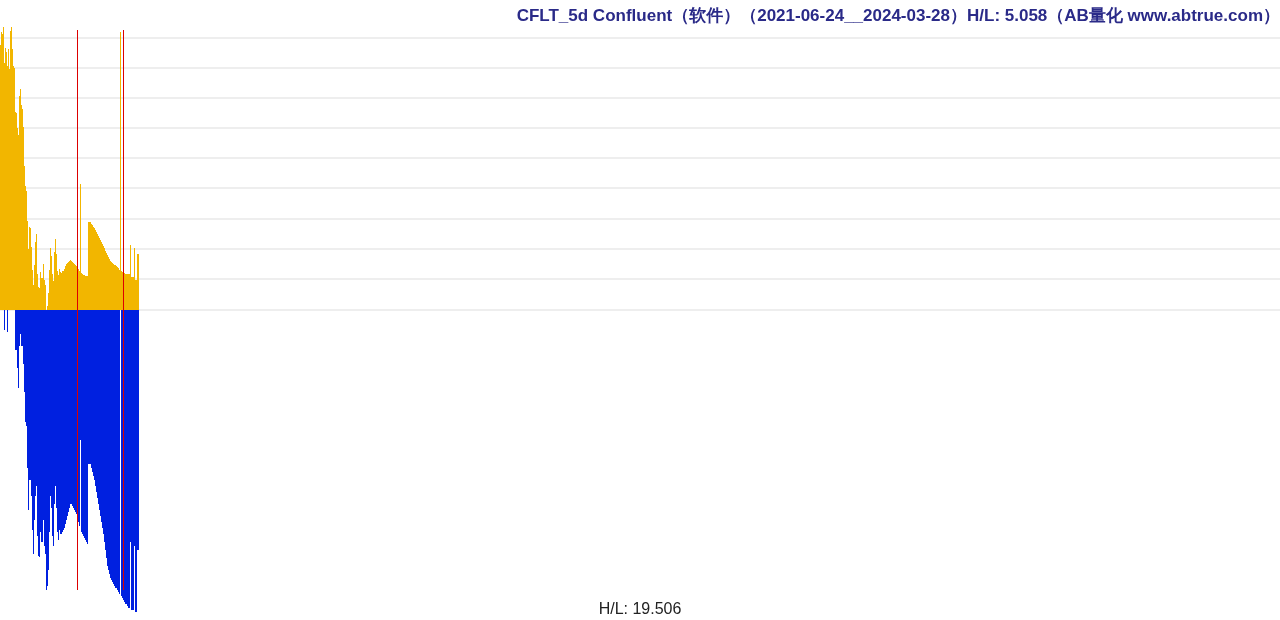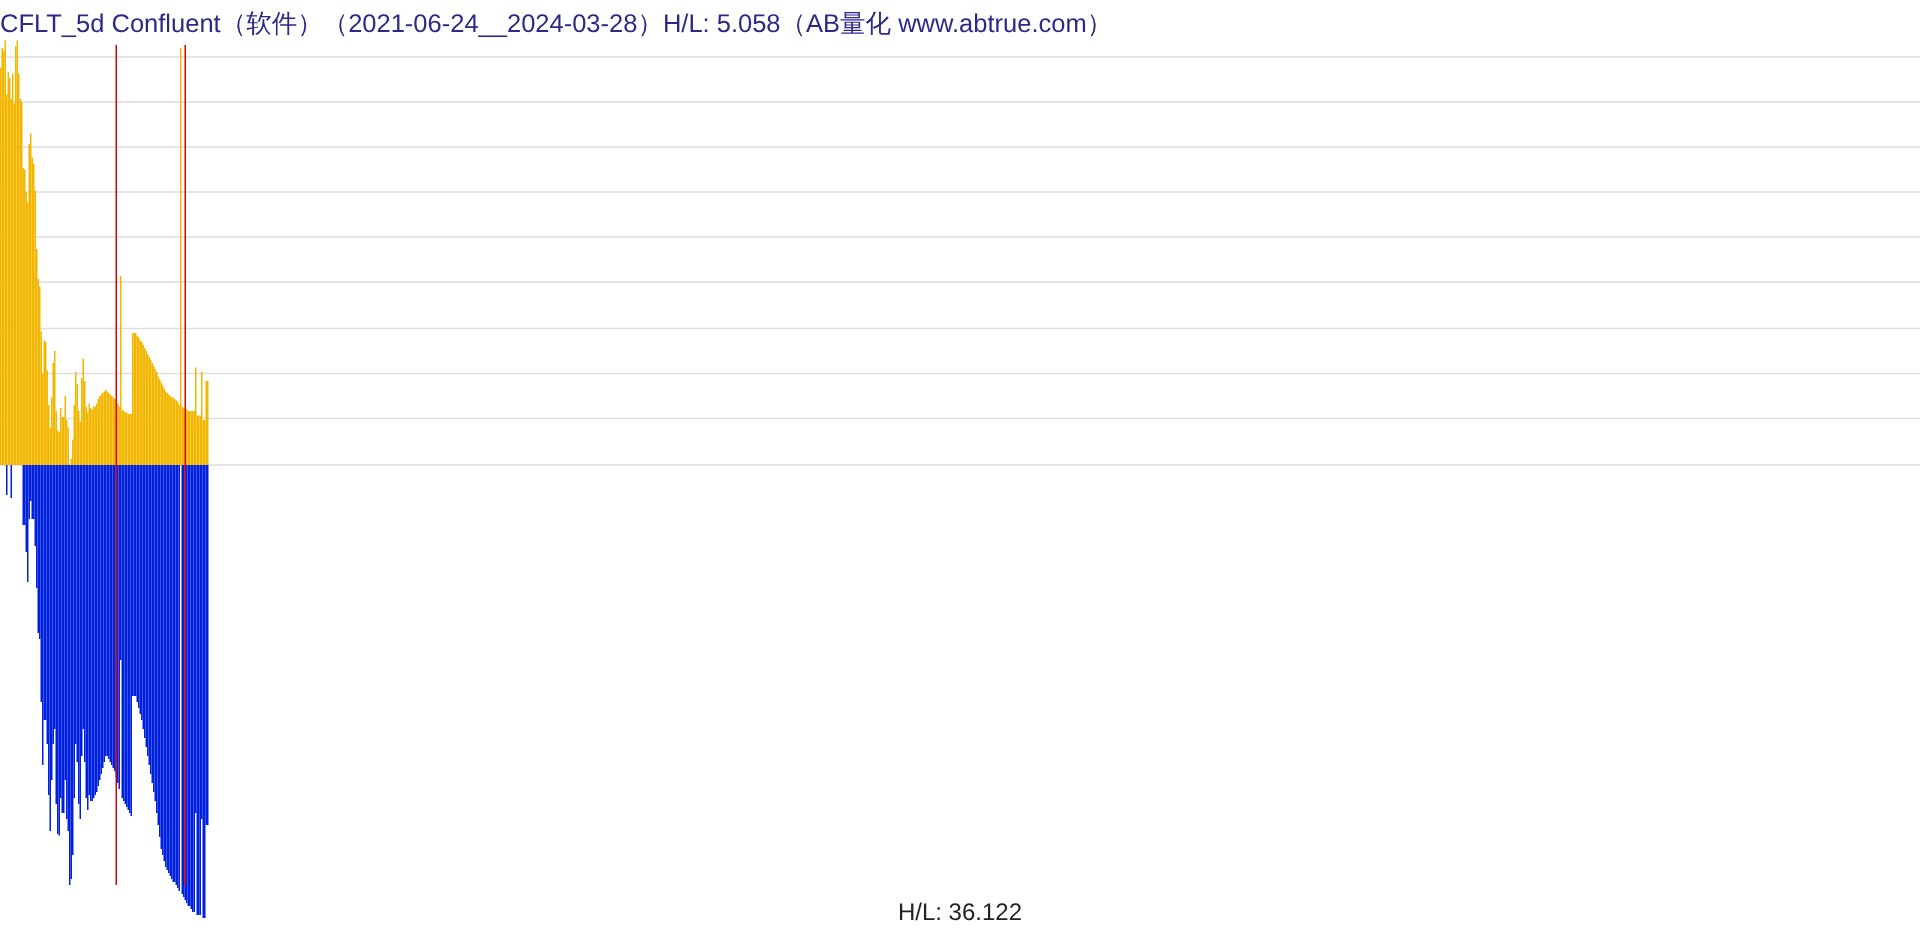--- a/index.html
+++ b/index.html
@@ -1,26 +1,26 @@
 <!DOCTYPE html>
 <html><head>
 <meta charset="utf-8">
 <style>
   html,body{margin:0;padding:0;width:1280px;height:620px;background:#fff;font-family:Arial,"Microsoft YaHei",sans-serif;color:#1a1a6a;overflow:hidden}
-  .title{position:absolute;top:4px;left:0;right:0;text-align:left;font-size:17px;font-weight:400;color:#2a2a88}
+  .title{position:absolute;top:4px;left:0;right:0;text-align:right;font-size:17px;font-weight:700;color:#2a2a88}
   .footer{position:absolute;bottom:2px;left:0;right:0;text-align:center;font-size:16px;color:#222}
   .plot{position:absolute;left:0;top:0;width:1280px;height:620px}
   .grid line{stroke:#ddd;stroke-width:1}
   .red-line{stroke:#d00;stroke-width:1}
 </style>
 </head>
 <body>
 
 <div class="title">CFLT_5d Confluent（软件）（2021-06-24__2024-03-28）H/L: 5.058（AB量化  www.abtrue.com）</div>
-<div class="footer">H/L: 36.122</div>
+<div class="footer">H/L: 19.506</div>
 
 <svg class="plot" id="plot" viewBox="0 0 1280 620" preserveAspectRatio="none">
   <g id="grid" class="grid">
       <line x1="0" x2="1280" y1="38" y2="38"></line>
       <line x1="0" x2="1280" y1="68" y2="68"></line>
       <line x1="0" x2="1280" y1="98" y2="98"></line>
       <line x1="0" x2="1280" y1="128" y2="128"></line>
       <line x1="0" x2="1280" y1="158" y2="158"></line>
       <line x1="0" x2="1280" y1="188" y2="188"></line>
       <line x1="0" x2="1280" y1="219" y2="219"></line>

